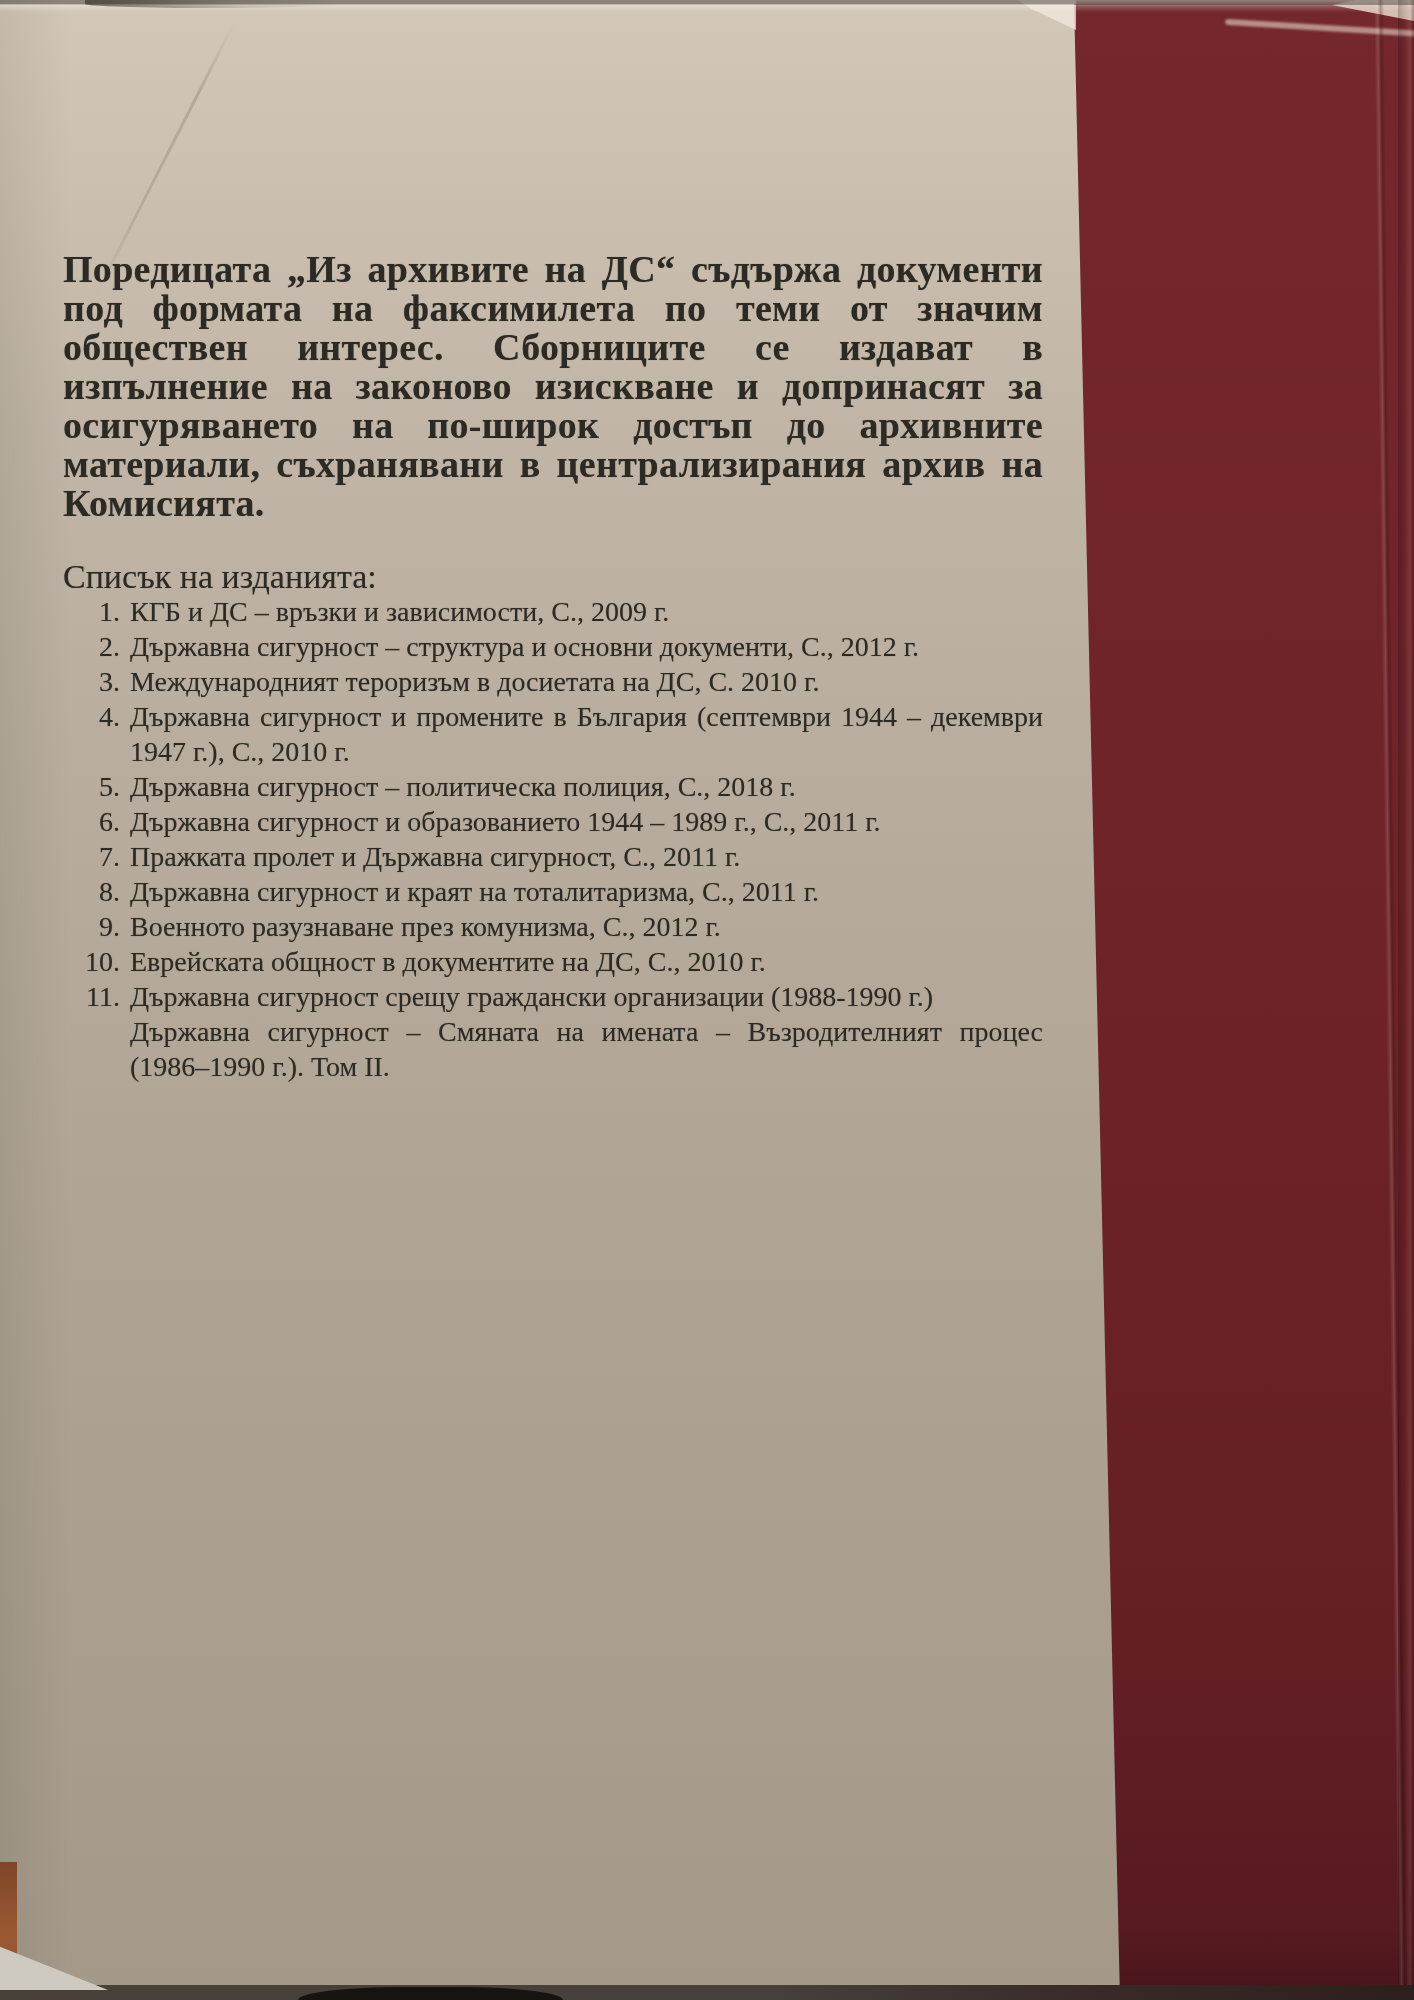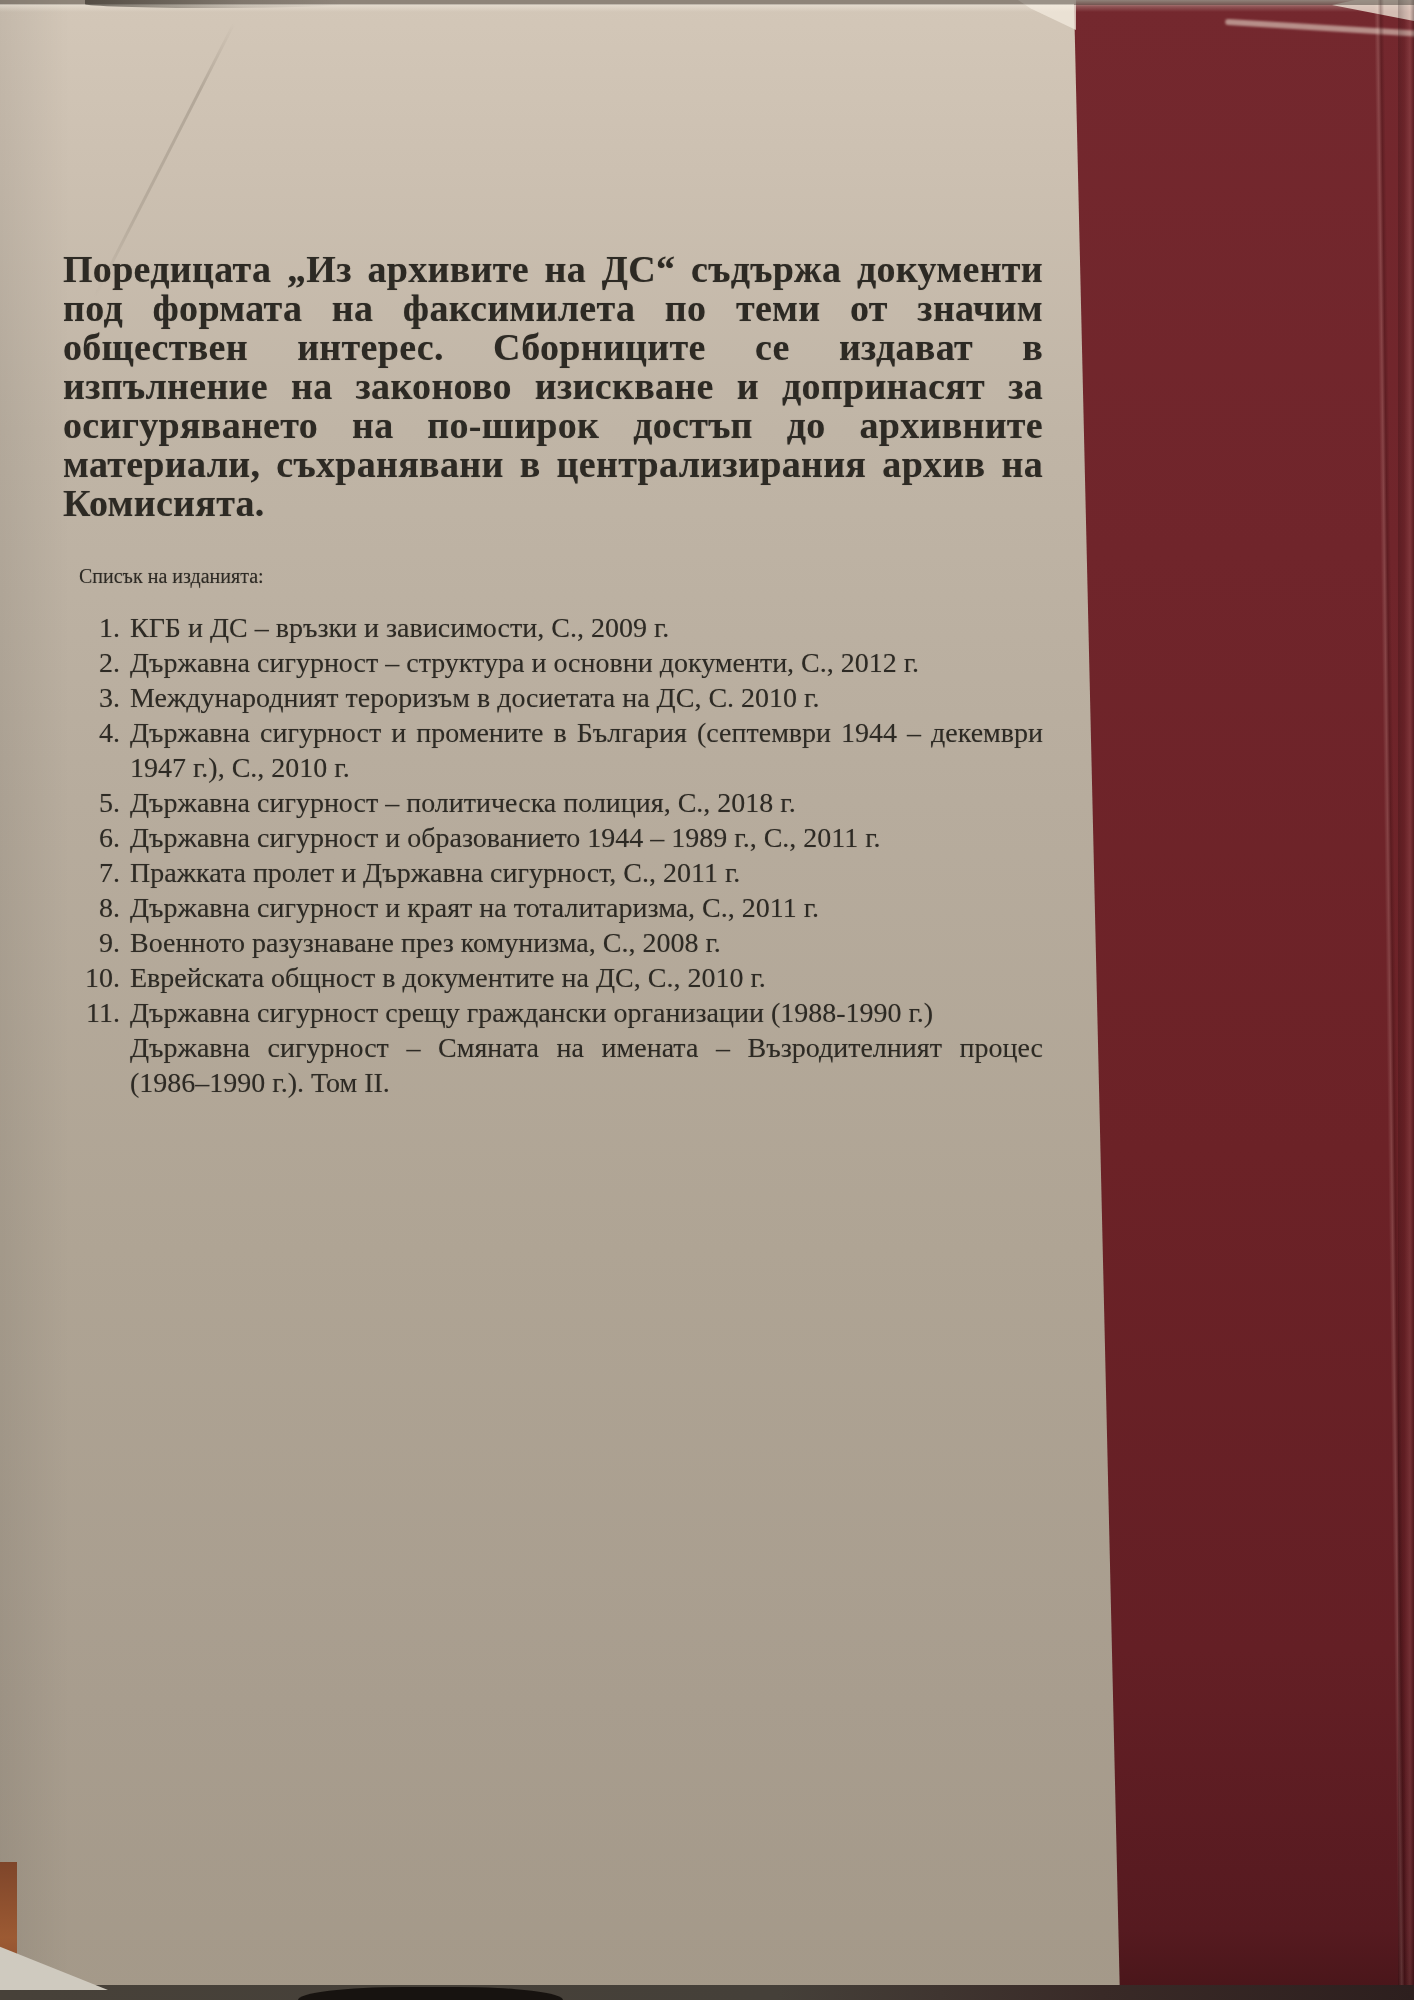--- a/index.html
+++ b/index.html
@@ -76,21 +76,21 @@
   .bl-white { position:absolute; left:0; bottom:10px; width:108px; height:72px; background:#cfcabf;
     clip-path: polygon(0 40%, 100% 100%, 0 100%); }
 
   
   .text-col { position:absolute; left:63px; top:250px; width:980px; color:#2d2a24;
     text-shadow: 0 0 1px rgba(45,42,36,0.35); }
   .series-paragraph {
     margin:0 0 36px 0; font-weight:bold; font-size:38px; line-height:39px;
     text-align:justify; letter-spacing:0.3px;
   }
-  .list-header { margin:16px; font-size:20px; line-height:35px; }
+  .list-header { margin:0; font-size:34px; line-height:35px; }
   .ed-list { margin:0; }
   .row { display:flex; font-size:28px; line-height:35px; }
   .num { flex:none; width:67px; padding-right:10px; box-sizing:border-box; text-align:right; }
   .txt { flex:1; text-align:justify; }
 </style>
 </head>
 <body>
 
 <div class="photo">
   <div class="paper"></div>
@@ -141,21 +141,21 @@
       <div class="row">
         <span class="num">7.</span>
         <span class="txt">Пражката пролет и Държавна сигурност, С., 2011 г.</span>
       </div>
       <div class="row">
         <span class="num">8.</span>
         <span class="txt">Държавна сигурност и краят на тоталитаризма, С., 2011 г.</span>
       </div>
       <div class="row">
         <span class="num">9.</span>
-        <span class="txt">Военното разузнаване през комунизма, С., 2008 г.</span>
+        <span class="txt">Военното разузнаване през комунизма, С., 2012 г.</span>
       </div>
       <div class="row">
         <span class="num">10.</span>
         <span class="txt">Еврейската общност в документите на ДС, С., 2010 г.</span>
       </div>
       <div class="row">
         <span class="num">11.</span>
         <span class="txt">Държавна сигурност срещу граждански организации (1988-1990 г.)</span>
       </div>
       <div class="row">

